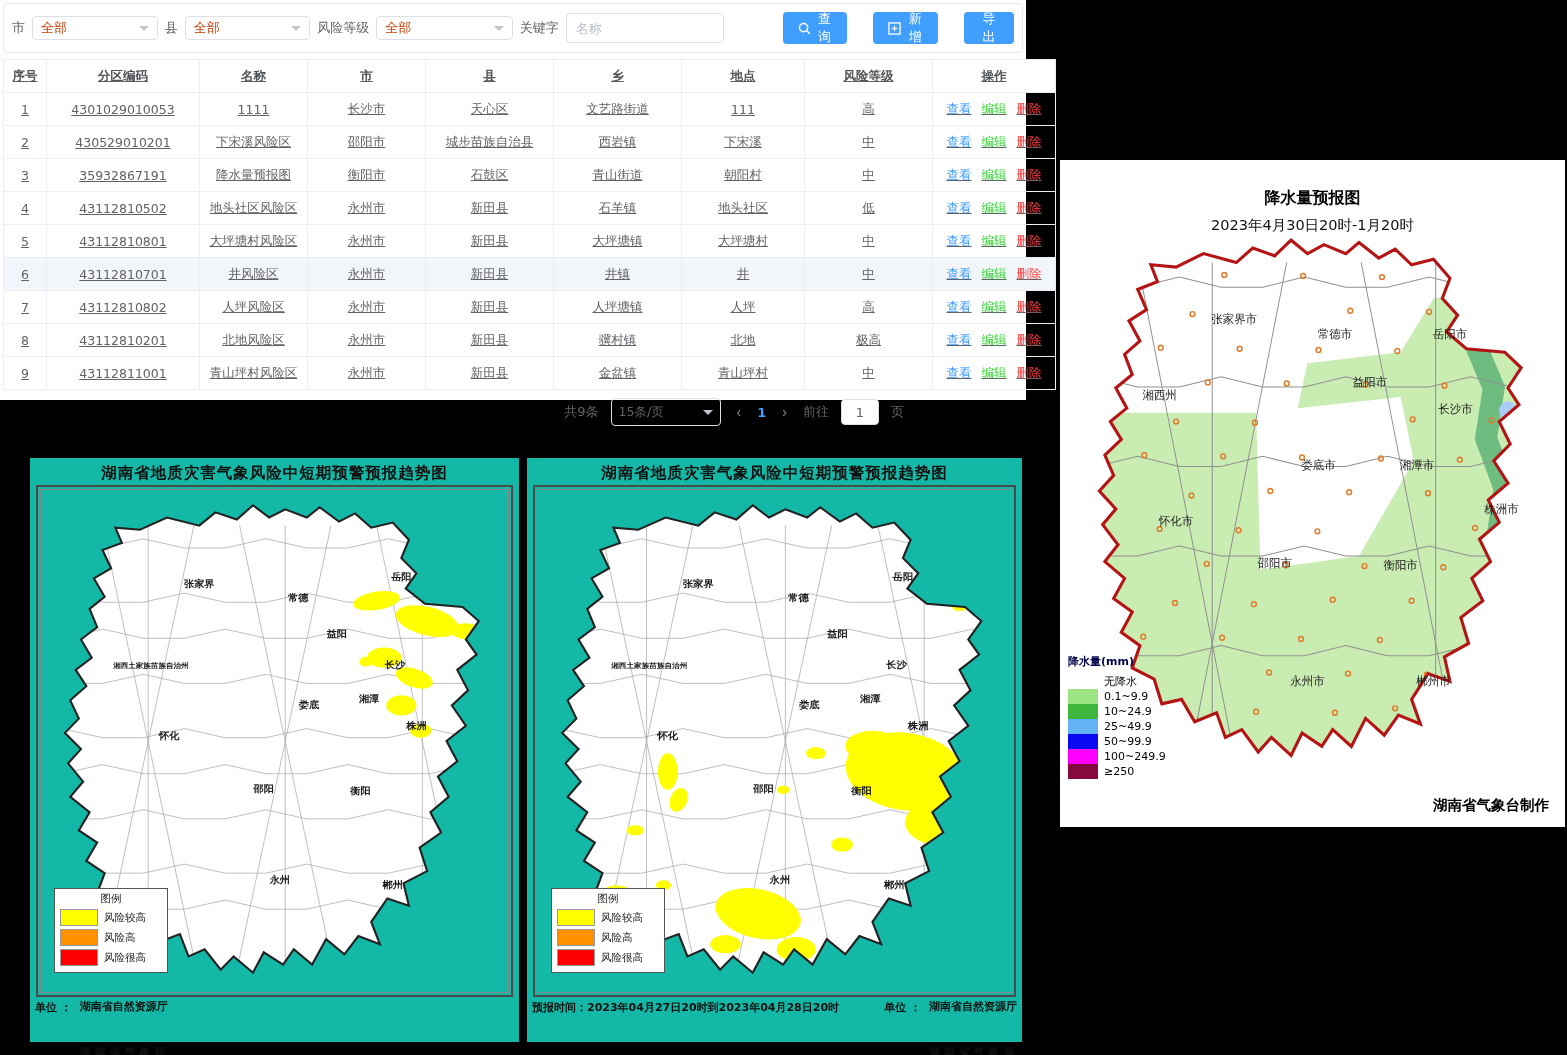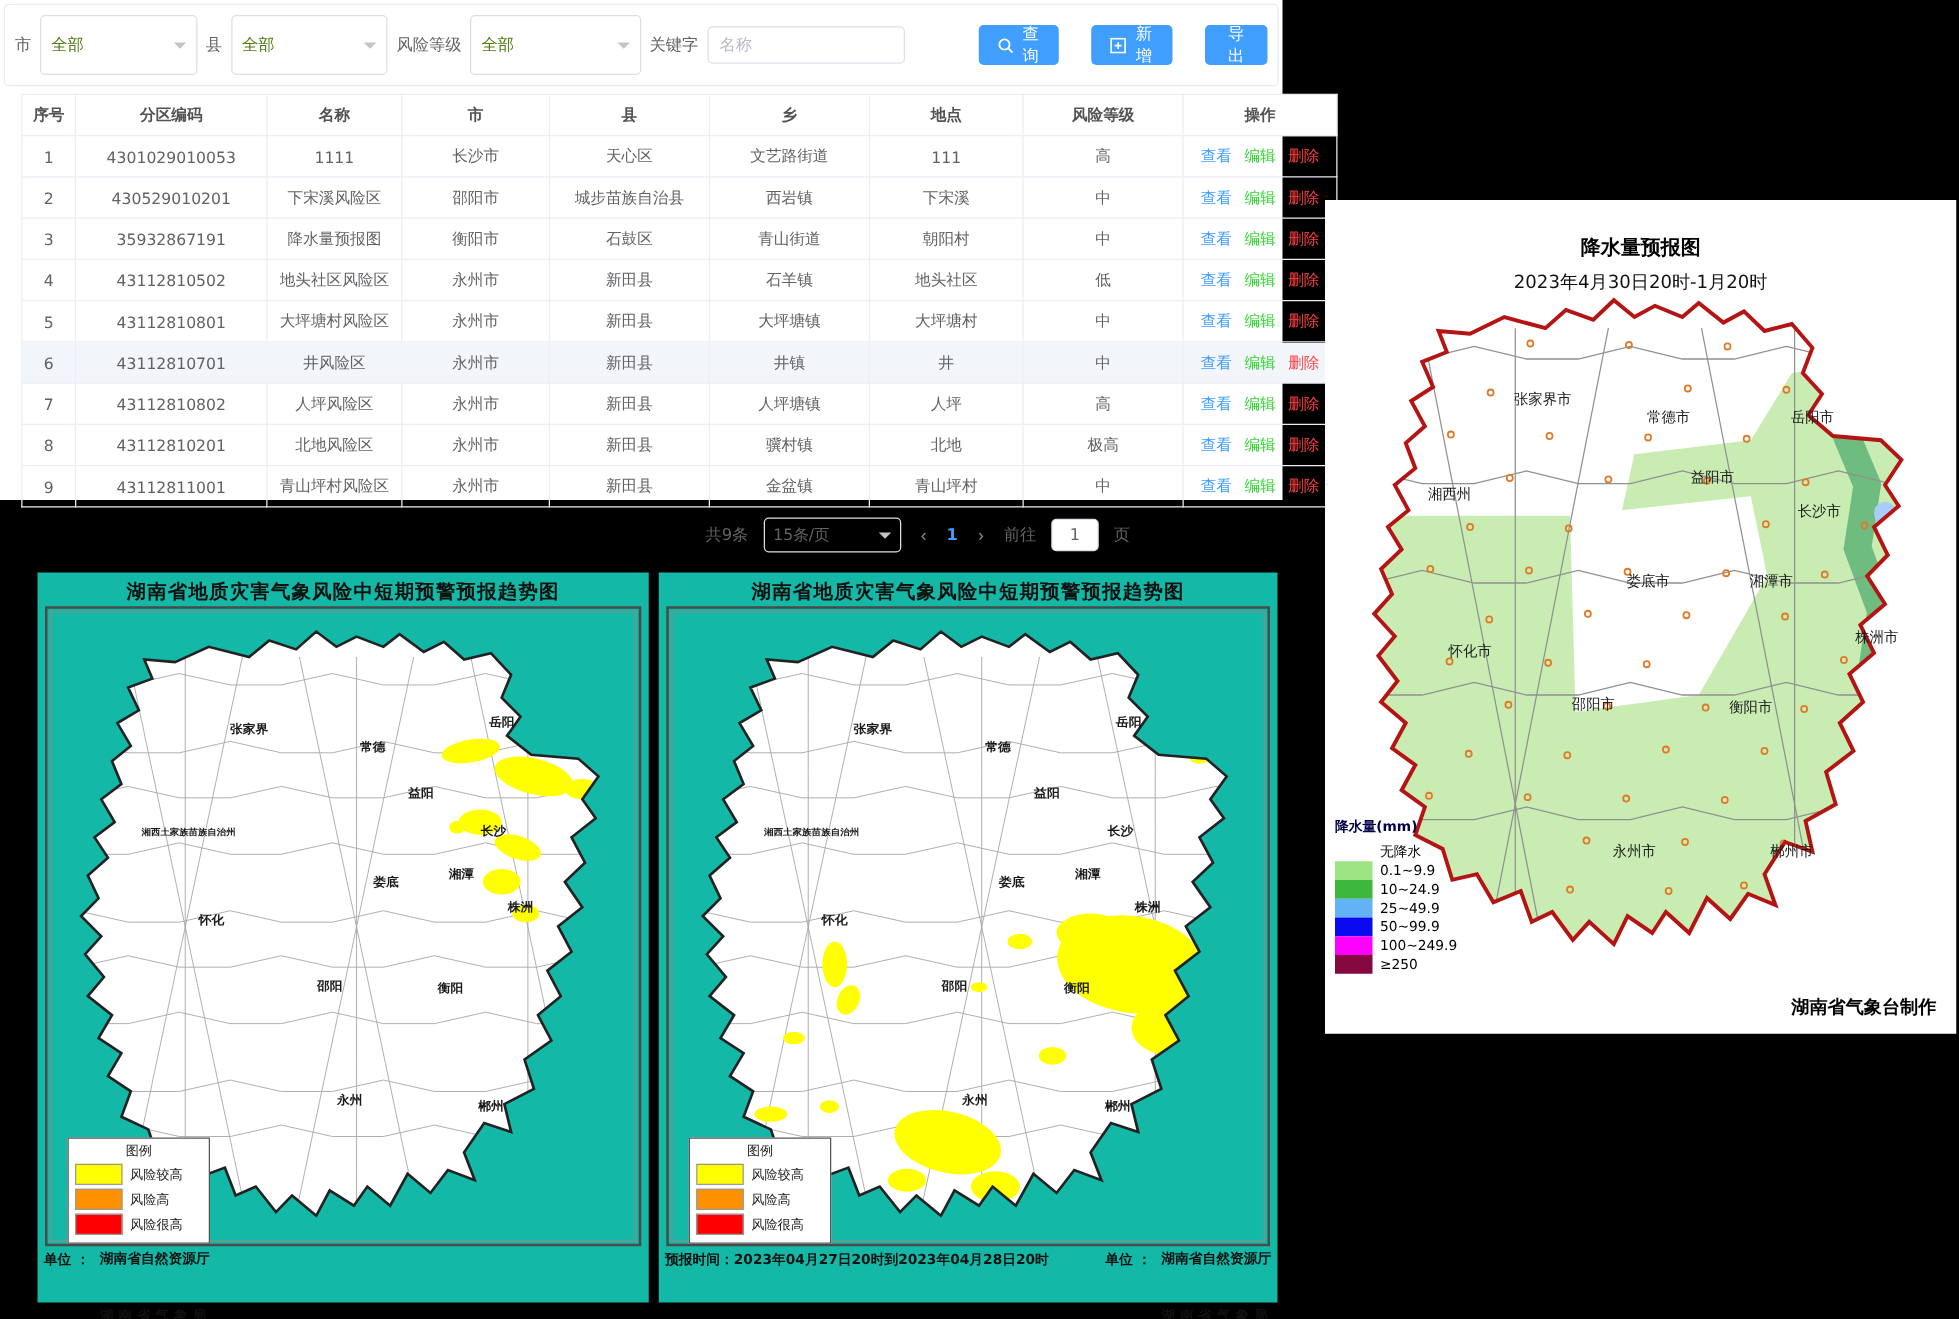--- a/index.html
+++ b/index.html
@@ -5,37 +5,37 @@
   html,body{margin:0;padding:0;}
   body{width:1567px;height:1055px;background:#000;position:relative;overflow:hidden;
        font-family:"DejaVu Sans","Liberation Sans",sans-serif;}
   .canvas{position:absolute;inset:0;}
 
   
   .table-panel{position:absolute;left:0;top:0;width:1026px;height:400px;background:#fff;}
   .filter-bar{display:flex;align-items:center;margin:3px 3px 0 3px;padding:8px 8px;gap:7px;
               border:1px solid #e8ebf0;border-radius:4px;background:#fff;}
   .flabel{font-size:13px;color:#606266;white-space:nowrap;}
-  .sel{display:flex;align-items:center;justify-content:space-between;width:138px;height:48px;
-       border:1px solid #dcdfe6;border-radius:4px;padding:0 8px;color:#4d7c0f;font-size:13px;
+  .sel{display:flex;align-items:center;justify-content:space-between;width:138px;height:24px;
+       border:1px solid #dcdfe6;border-radius:4px;padding:0 8px;color:#c2410c;font-size:13px;
        background:#fff;cursor:pointer;box-sizing:border-box;}
   .sel.wide{width:150px;}
   .caret{width:0;height:0;border-left:5px solid transparent;border-right:5px solid transparent;
          border-top:5px solid #c0c4cc;}
   .kw-input{width:158px;height:30px;border:1px solid #dcdfe6;border-radius:4px;padding:0 9px;
             font-size:13px;color:#606266;box-sizing:border-box;outline:none;font-family:inherit;}
   .kw-input::placeholder{color:#b6bcc6;}
   .btn{height:32px;padding:0 15px;background:#409eff;color:#fff;border:none;border-radius:4px;
        font-size:13px;display:inline-flex;align-items:center;gap:6px;cursor:pointer;
        font-family:inherit;}
   .btn-group{display:flex;margin-left:52px;gap:26px;}
   .bico{display:inline-flex;}
 
-  table.risk{border-collapse:collapse;width:1020px;margin:6px 3px 0 17px;font-size:12.5px;
-             color:#606266;table-layout:fixed;}
+  table.risk{border-collapse:collapse;width:1020px;margin:6px 3px 0 3px;font-size:12.5px;
+             color:#606266;table-layout:fixed;text-decoration:underline;}
   table.risk th{height:30px;font-weight:bold;color:#515457;border:1px solid #ebeef5;
                 background:#fff;font-size:12.5px;}
   table.risk td{height:30px;text-align:center;border:1px solid #ebeef5;overflow:hidden;
                 white-space:nowrap;}
   tr.current-row td{background:#f2f5f9;}
   .act-link{margin:0 5px;cursor:pointer;text-decoration:none;}
   .a-view{color:#409eff}.a-edit{color:#35d435}.a-del{color:#ff4040}
 
   .pagination{display:flex;align-items:center;justify-content:flex-end;margin:8px 122px 0 0;
               color:#606266;font-size:13px;gap:12px;}
@@ -49,21 +49,21 @@
 
   
   .map-card{position:absolute;background:#14b8a6;}
   #card-trend0{left:30px;top:458px;width:489px;height:584px;}
   #card-trend1{left:527px;top:458px;width:495px;height:584px;}
   .map-title{text-align:center;font-weight:bold;font-size:15.5px;color:#111;padding-top:5px;
              letter-spacing:1px;}
   .fig{position:absolute;left:6px;right:6px;top:27px;height:508px;border:2px solid #4a4a4a;}
   .fig-inner{position:absolute;inset:2px;border:1px solid #8a8a8a;}
   .fig svg{position:absolute;inset:0;width:100%;height:100%;}
-  .map-legend{position:absolute;left:16px;bottom:0;width:102px;background:#fff;
+  .map-legend{position:absolute;left:16px;bottom:22px;width:102px;background:#fff;
               border:1px solid #555;padding:3px 5px;font-size:10.5px;color:#222;z-index:3;}
   .map-legend .lt{text-align:center;margin-bottom:1px;}
   .lrow{display:flex;align-items:center;gap:6px;margin:3px 0;}
   .lsw{width:36px;height:15px;border:1px solid #999;flex:0 0 auto;}
   .map-footer{position:absolute;left:5px;right:5px;top:542px;display:flex;
               justify-content:space-between;font-size:11px;font-weight:bold;color:#111;}
   .funit{display:flex;gap:8px;}
   .unit-lines{display:flex;flex-direction:column;line-height:1.3;gap:32px;}
 
   

